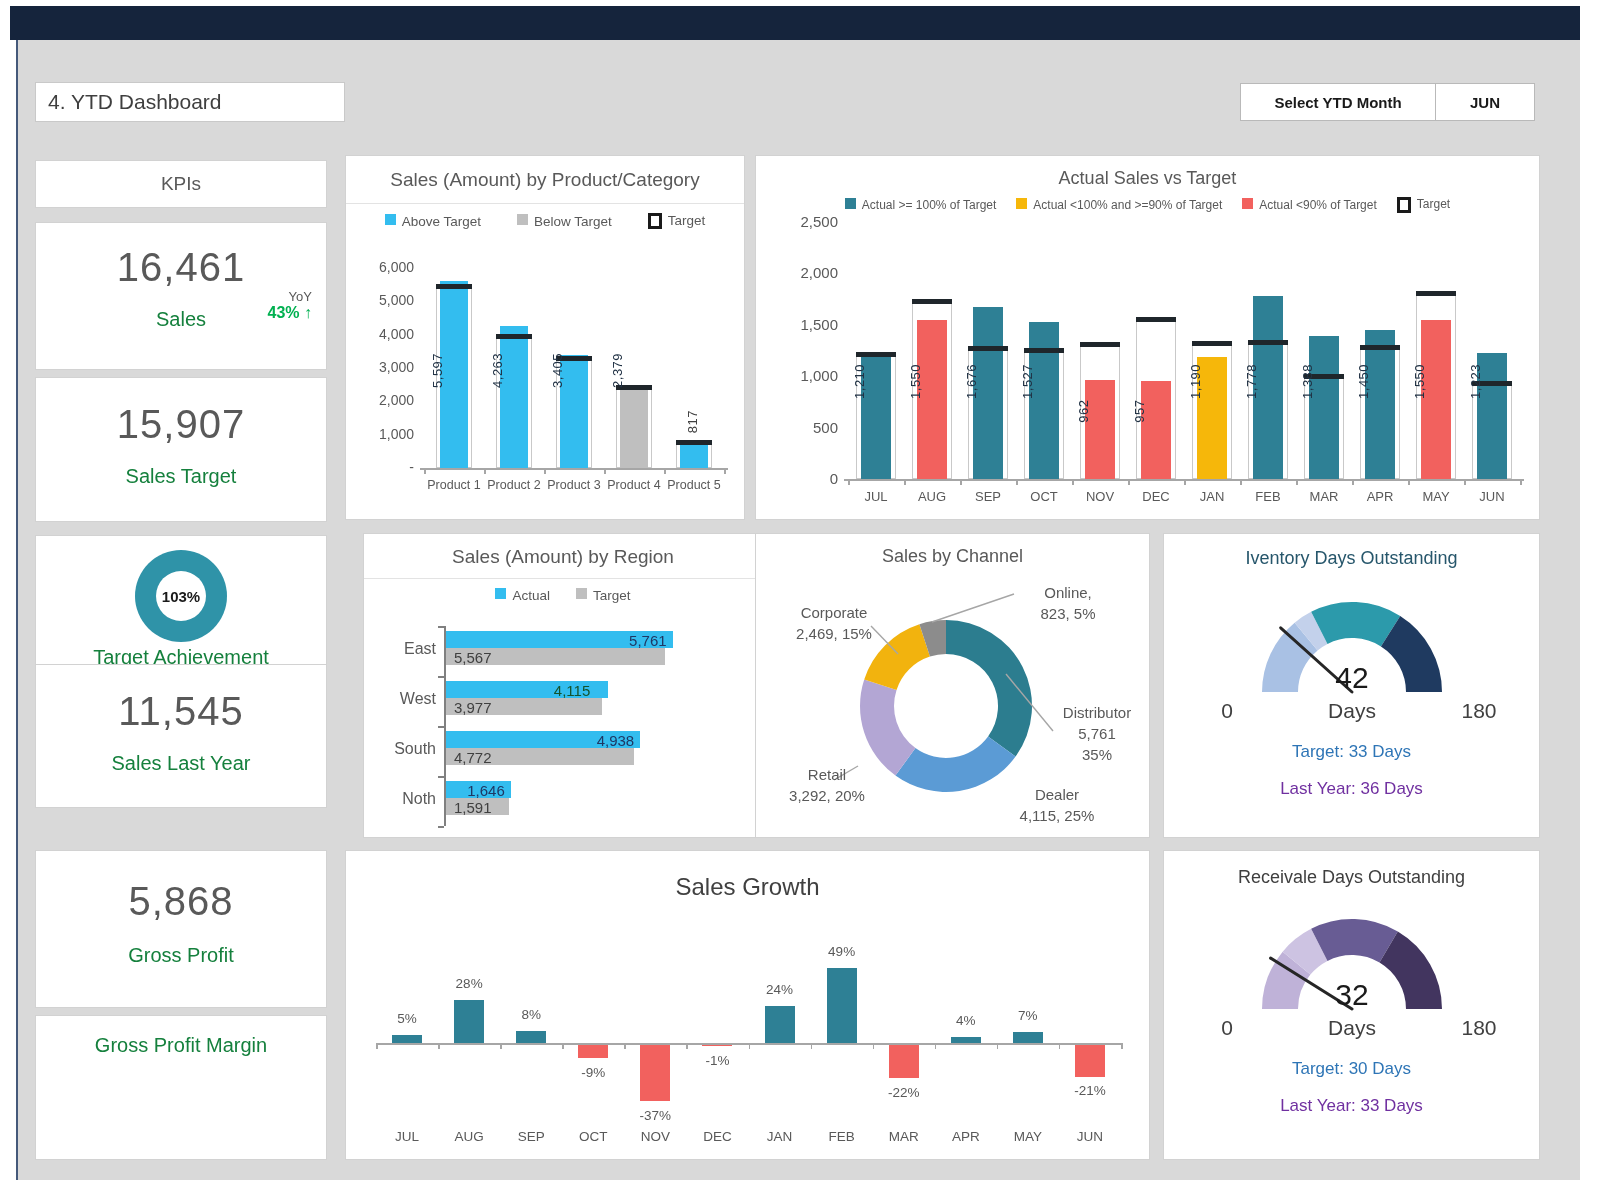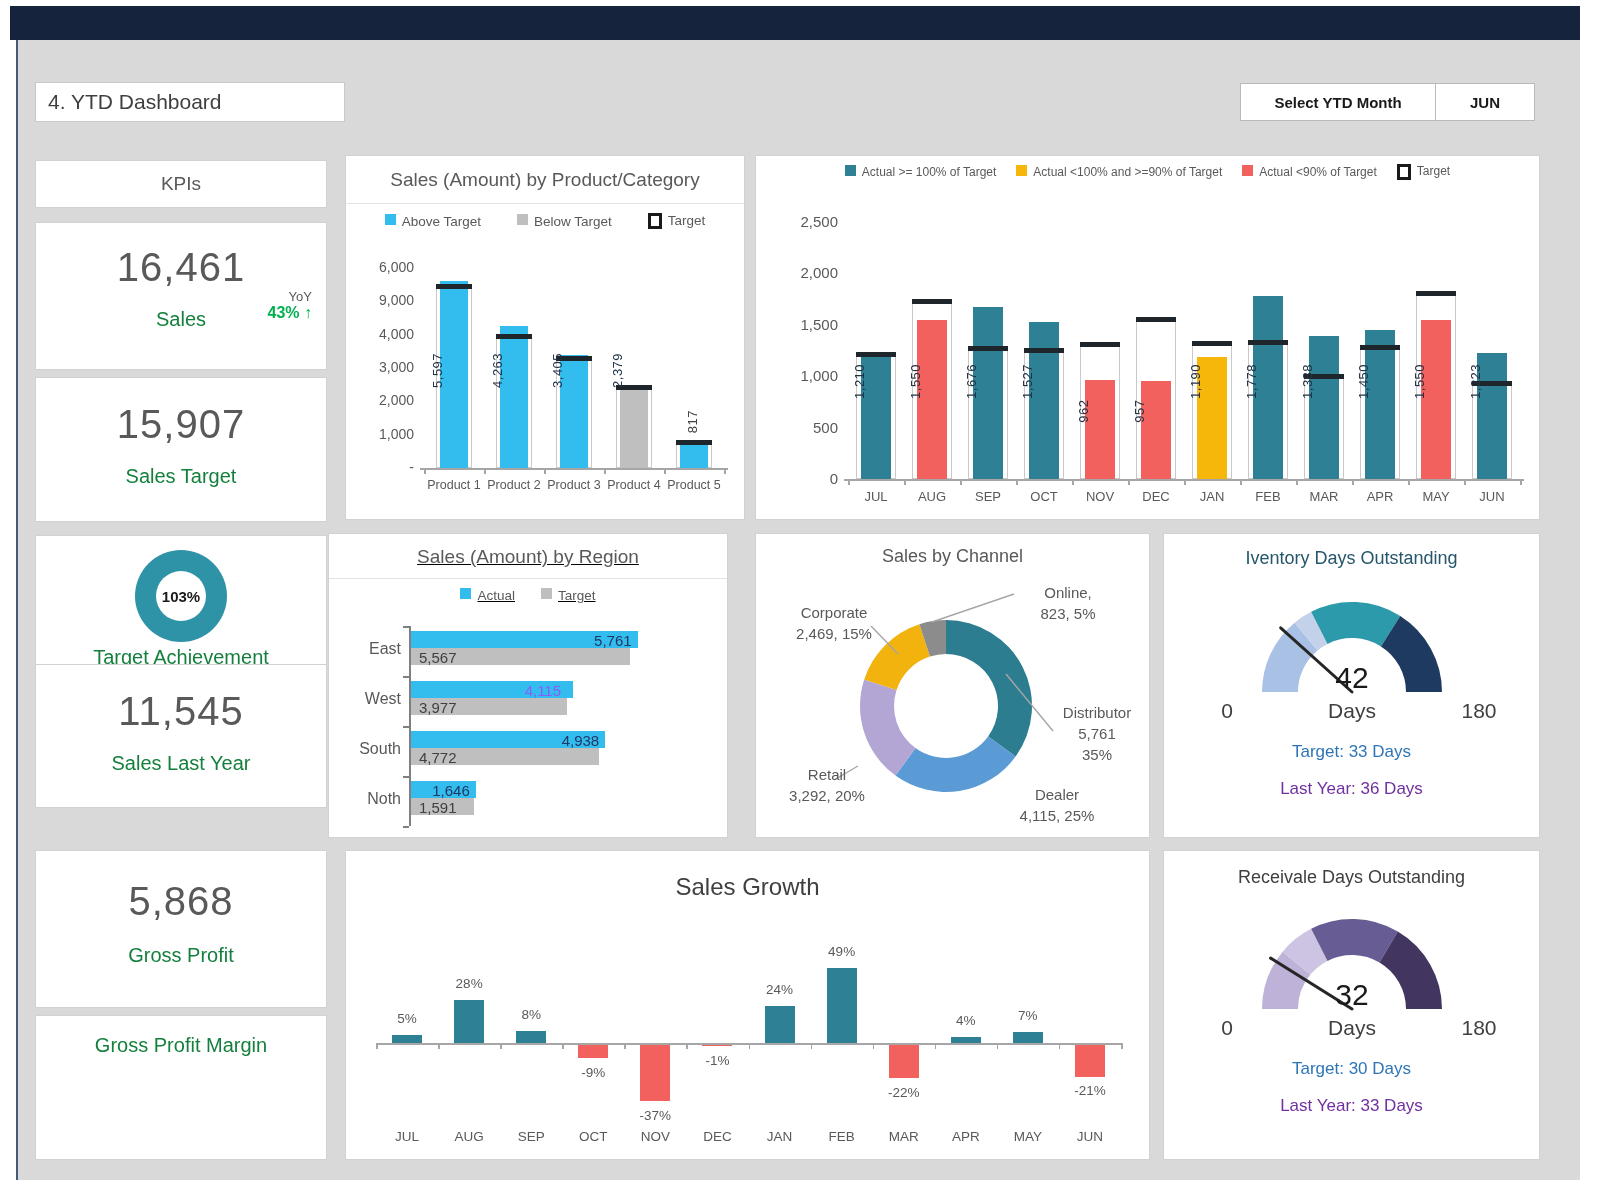--- a/index.html
+++ b/index.html
@@ -111,21 +111,21 @@
           <div class="legend-swatch" style="background: rgb(191, 191, 191);"></div>
           <div class="legend-label">Below Target</div>
         </div>
         <div class="legend-item">
           <div class="legend-swatch" style="background: rgb(255, 255, 255); border: 3px solid rgb(26, 26, 26); width: 8px; height: 10px;"></div>
           <div class="legend-label">Target</div>
         </div>
       </div>
     <div id="product-plot" style="position: absolute; left: 78px; top: 112px; width: 300px; height: 240px;">
         <div class="ytick" style="left: -66px; top: -9px; width: 56px; font-size: 14px;">6,000</div>
-        <div class="ytick" style="left: -66px; top: 24.3333px; width: 56px; font-size: 14px;">9,000</div>
+        <div class="ytick" style="left: -66px; top: 24.3333px; width: 56px; font-size: 14px;">5,000</div>
         <div class="ytick" style="left: -66px; top: 57.6667px; width: 56px; font-size: 14px;">4,000</div>
         <div class="ytick" style="left: -66px; top: 91px; width: 56px; font-size: 14px;">3,000</div>
         <div class="ytick" style="left: -66px; top: 124.333px; width: 56px; font-size: 14px;">2,000</div>
         <div class="ytick" style="left: -66px; top: 157.667px; width: 56px; font-size: 14px;">1,000</div>
         <div class="ytick" style="left: -66px; top: 191px; width: 56px; font-size: 14px;">-</div>
         <div class="axis-line" style="left: -4px; top: 200px; width: 308px; height: 1.5px; background: rgb(166, 166, 166);"></div>
         <div class="axis-line" style="left: 0px; top: 200px; width: 1.5px; height: 6px; background: rgb(166, 166, 166);"></div>
         <div class="axis-line" style="left: 60px; top: 200px; width: 1.5px; height: 6px; background: rgb(166, 166, 166);"></div>
         <div class="axis-line" style="left: 120px; top: 200px; width: 1.5px; height: 6px; background: rgb(166, 166, 166);"></div>
         <div class="axis-line" style="left: 180px; top: 200px; width: 1.5px; height: 6px; background: rgb(166, 166, 166);"></div>
@@ -153,20 +153,21 @@
         <div class="xcat" style="left: 180px; top: 210px; width: 60px; font-size: 12.5px;">Product 4</div>
         <div style="position: absolute; left: 252px; top: 174px; width: 36px; height: 26px; background: rgb(255, 255, 255); border: 1px solid rgb(201, 201, 201); box-sizing: border-box;"></div>
         <div style="position: absolute; left: 256px; top: 172.767px; width: 28px; height: 27.2333px; background: rgb(51, 189, 239);"></div>
         <div style="position: absolute; left: 252px; top: 172px; width: 36px; height: 5px; background: rgb(31, 38, 43);"></div>
         <div class="vlab" style="font-size: 13px; left: 261px; bottom: 75.2333px; color: rgb(64, 64, 64);">817</div>
         <div class="xcat" style="left: 240px; top: 210px; width: 60px; font-size: 12.5px;">Product 5</div>
       </div>
   </div>
 
   <div class="card" id="avt-card" style="left:755px;top:155px;width:785px;height:365px;">
+    <div class="card-title" style="margin-top:12px;font-size:18px;">Actual Sales vs Target</div>
     <div class="legend" id="avt-legend" style="margin-top:8px;font-size:12px;gap:20px;">
         <div class="legend-item">
           <div class="legend-swatch" style="background: rgb(46, 128, 149);"></div>
           <div class="legend-label">Actual &gt;= 100% of Target</div>
         </div>
         <div class="legend-item">
           <div class="legend-swatch" style="background: rgb(246, 183, 10);"></div>
           <div class="legend-label">Actual &lt;100% and &gt;=90% of Target</div>
         </div>
         <div class="legend-item">
@@ -255,21 +256,21 @@
         <div class="vlab" style="font-size: 13px; left: 579px; transform-origin: left top; transform: rotate(180deg) translateY(100%); bottom: 50px;">1,550</div>
         <div class="xcat" style="left: 560px; top: 267px; width: 56px; font-size: 13px;">MAY</div>
         <div style="position: absolute; left: 624px; top: 160.882px; width: 40px; height: 96.118px; background: rgb(255, 255, 255); border: 1px solid rgb(201, 201, 201); box-sizing: border-box;"></div>
         <div style="position: absolute; left: 629px; top: 131.276px; width: 30px; height: 125.724px; background: rgb(46, 128, 149);"></div>
         <div style="position: absolute; left: 624px; top: 158.882px; width: 40px; height: 5px; background: rgb(31, 38, 43);"></div>
         <div class="vlab" style="font-size: 13px; left: 635px; transform-origin: left top; transform: rotate(180deg) translateY(100%); bottom: 50px;">1,223</div>
         <div class="xcat" style="left: 616px; top: 267px; width: 56px; font-size: 13px;">JUN</div>
       </div>
   </div>
 
-  <div class="card" id="region-card" style="left:328px;top:533px;width:400px;height:305px;text-decoration:underline;">
+  <div class="card" id="region-card" style="left:363px;top:533px;width:400px;height:305px;">
     <div class="card-title" style="margin-top:12px;font-size:19px;">Sales (Amount) by Region</div>
     <div class="hdr-divider" style="top:44px;"></div>
     <div class="legend" id="region-legend" style="margin-top:20px;font-size:13.5px;">
         <div class="legend-item">
           <div class="legend-swatch" style="background: rgb(51, 189, 239);"></div>
           <div class="legend-label">Actual</div>
         </div>
         <div class="legend-item">
           <div class="legend-swatch" style="background: rgb(191, 191, 191);"></div>
           <div class="legend-label">Target</div>
@@ -279,21 +280,21 @@
         <div class="axis-line" style="left: 80px; top: 0px; width: 2px; height: 200px; background: rgb(128, 128, 128);"></div>
         <div class="axis-line" style="left: 74px; top: 0px; width: 6px; height: 2px; background: rgb(128, 128, 128);"></div>
         <div style="position: absolute; left: 82px; top: 5px; width: 226.599px; height: 17px; background: rgb(51, 189, 239);"></div>
         <div style="position: absolute; left: 82px; top: 22px; width: 218.969px; height: 17px; background: rgb(191, 191, 191);"></div>
         <div style="position: absolute; left: 254.599px; top: 6px; width: 48px; text-align: right; font-size: 15px; color: rgb(31, 56, 100);">5,761</div>
         <div style="position: absolute; left: 90px; top: 23px; font-size: 15px; color: rgb(64, 64, 64);">5,567</div>
         <div style="position: absolute; left: 4px; top: 14px; width: 68px; text-align: right; font-size: 16px; color: rgb(89, 89, 89);">East</div>
         <div class="axis-line" style="left: 74px; top: 50px; width: 6px; height: 2px; background: rgb(128, 128, 128);"></div>
         <div style="position: absolute; left: 82px; top: 55px; width: 161.857px; height: 17px; background: rgb(51, 189, 239);"></div>
         <div style="position: absolute; left: 82px; top: 72px; width: 156.429px; height: 17px; background: rgb(191, 191, 191);"></div>
-        <div style="position: absolute; left: 189.857px; top: 56px; width: 48px; text-align: center; font-size: 15px; color: #8b5cf6;">4,115</div>
+        <div style="position: absolute; left: 189.857px; top: 56px; width: 48px; text-align: left; font-size: 15px; color: #14532d;">4,115</div>
         <div style="position: absolute; left: 90px; top: 73px; font-size: 15px; color: rgb(64, 64, 64);">3,977</div>
         <div style="position: absolute; left: 4px; top: 64px; width: 68px; text-align: right; font-size: 16px; color: rgb(89, 89, 89);">West</div>
         <div class="axis-line" style="left: 74px; top: 100px; width: 6px; height: 2px; background: rgb(128, 128, 128);"></div>
         <div style="position: absolute; left: 82px; top: 105px; width: 194.228px; height: 17px; background: rgb(51, 189, 239);"></div>
         <div style="position: absolute; left: 82px; top: 122px; width: 187.699px; height: 17px; background: rgb(191, 191, 191);"></div>
         <div style="position: absolute; left: 222.228px; top: 106px; width: 48px; text-align: right; font-size: 15px; color: rgb(31, 56, 100);">4,938</div>
         <div style="position: absolute; left: 90px; top: 123px; font-size: 15px; color: rgb(64, 64, 64);">4,772</div>
         <div style="position: absolute; left: 4px; top: 114px; width: 68px; text-align: right; font-size: 16px; color: rgb(89, 89, 89);">South</div>
         <div class="axis-line" style="left: 74px; top: 150px; width: 6px; height: 2px; background: rgb(128, 128, 128);"></div>
         <div style="position: absolute; left: 82px; top: 155px; width: 64.7427px; height: 17px; background: rgb(51, 189, 239);"></div>

